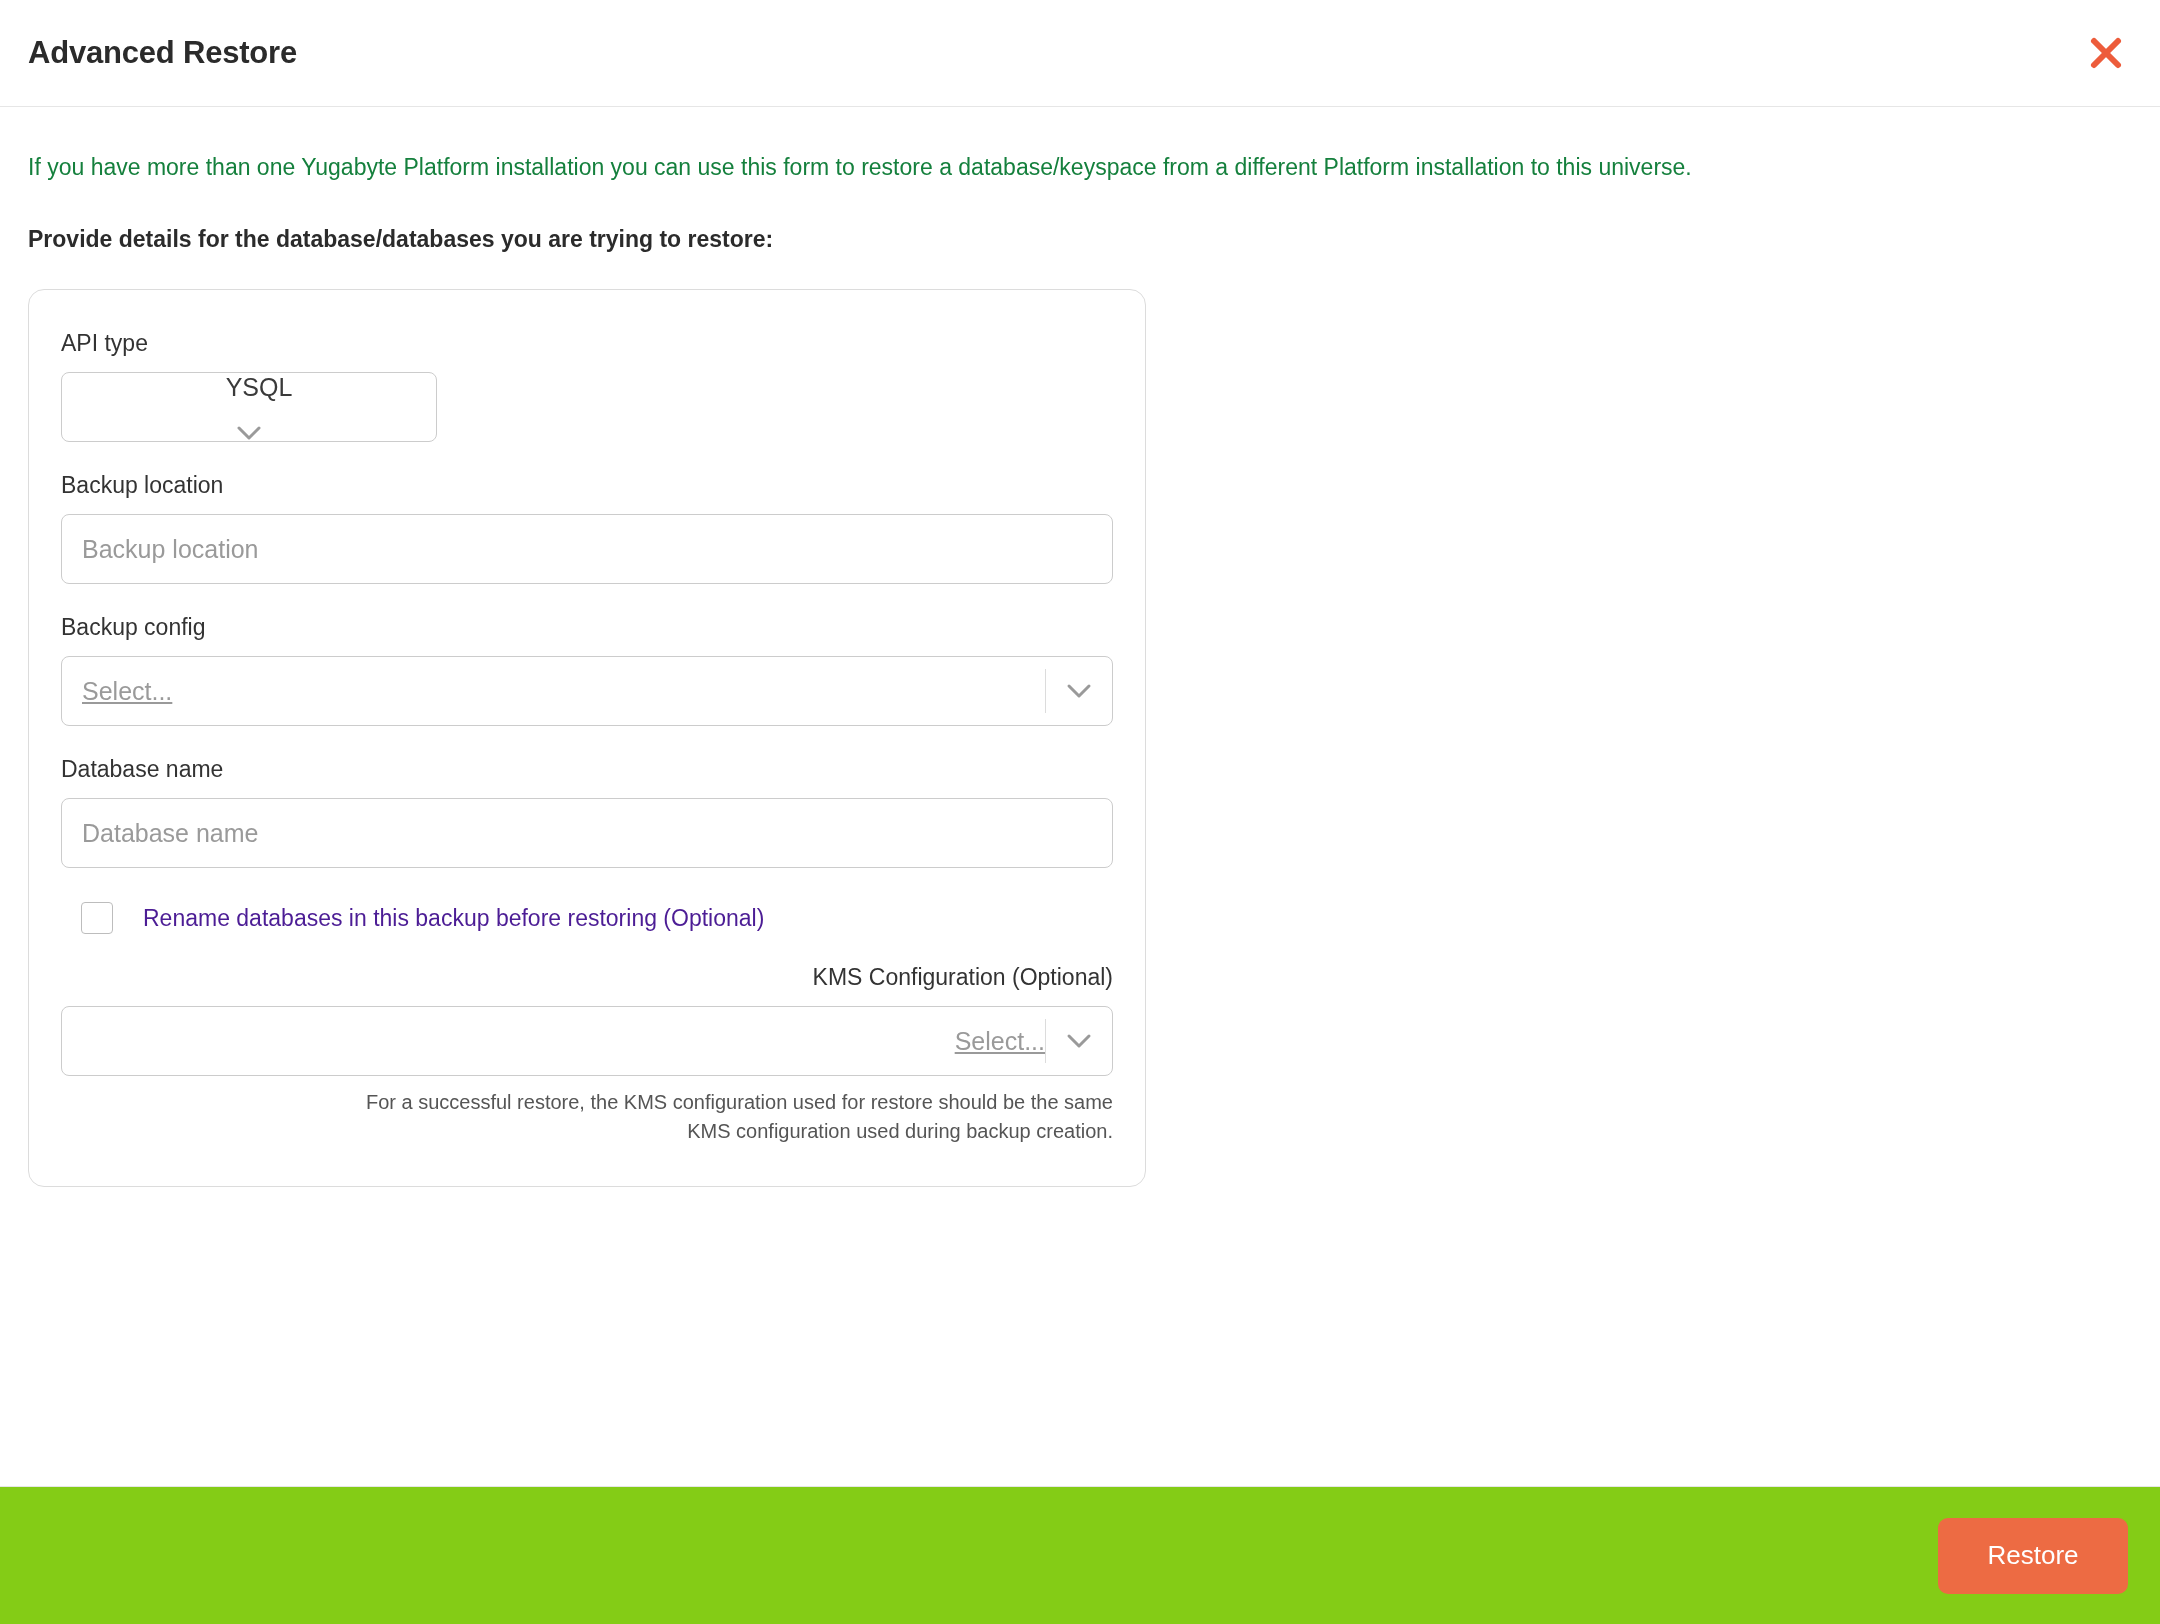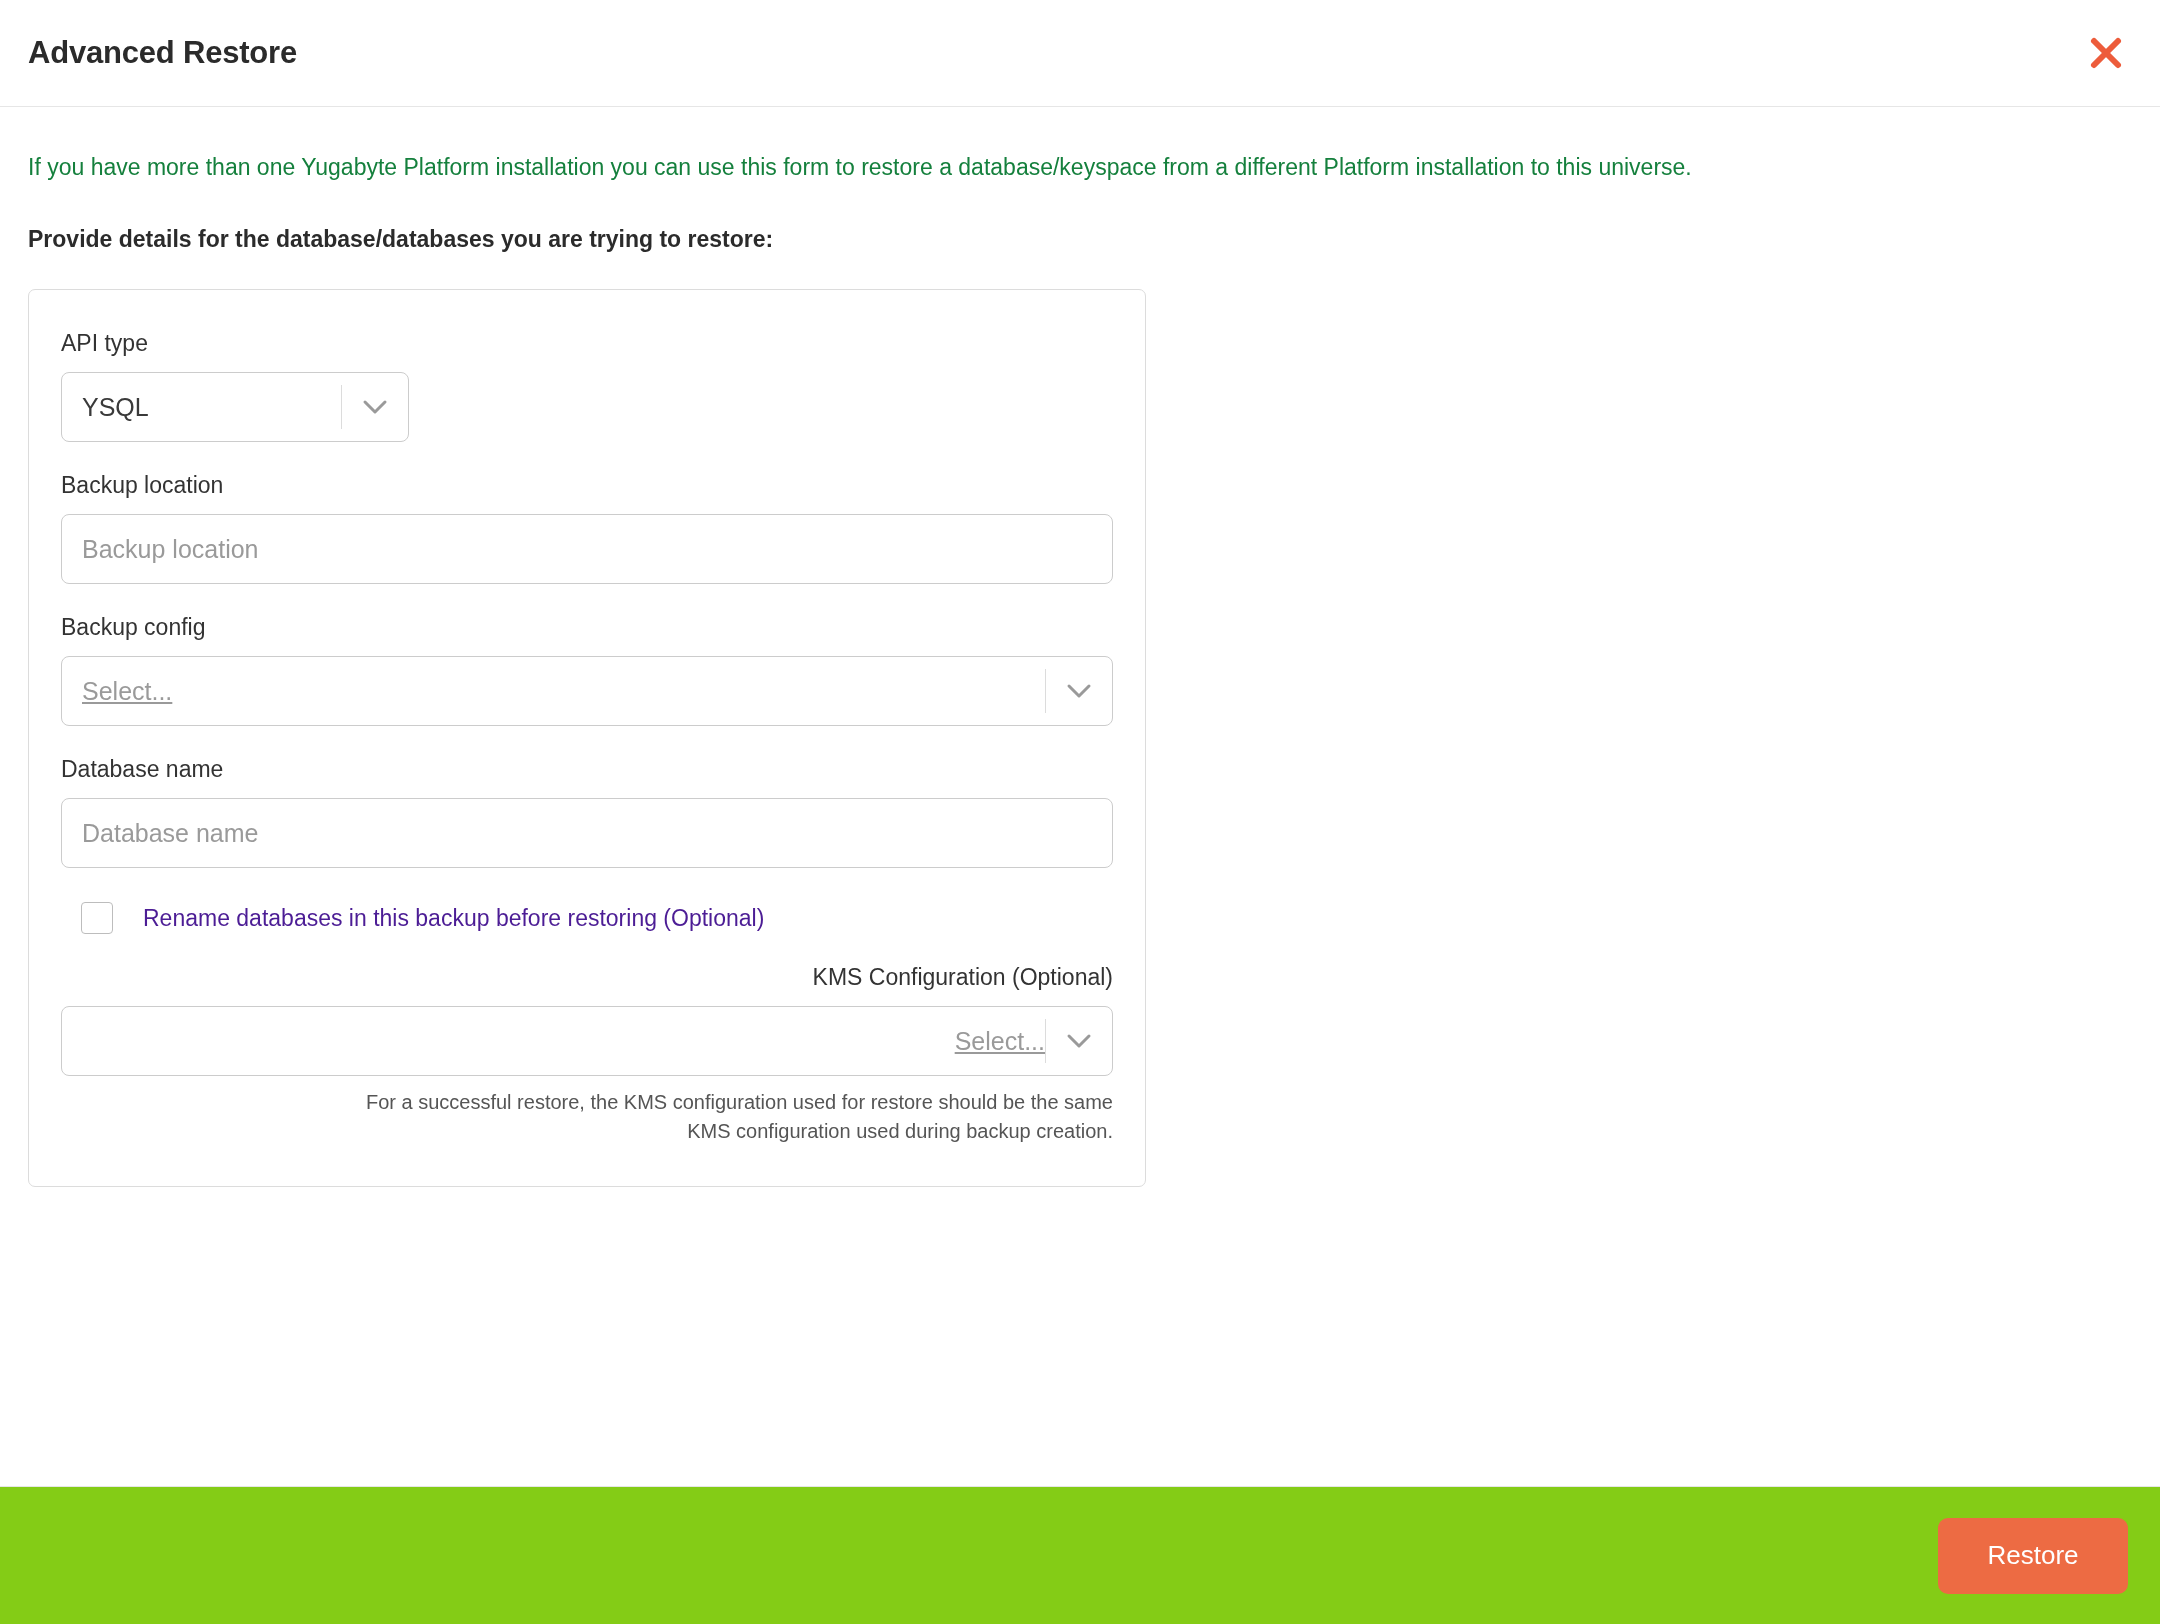--- a/index.html
+++ b/index.html
@@ -71,21 +71,21 @@
     font-size: 23px;
     font-weight: bold;
     color: #2b2b2b;
     margin: 0 0 36px 0;
   }
 
   
   .form-panel {
     width: 1118px;
     border: 1px solid #dcdcdc;
-    border-radius: 7px;
+    border-radius: 16px;
     padding: 40px 32px 40px 32px;
   }
   .field { margin-bottom: 30px; }
   .field:last-child { margin-bottom: 0; text-align: right; }
   .field-label {
     display: block;
     font-size: 23px;
     color: #333333;
     margin-bottom: 15px;
   }
@@ -114,21 +114,21 @@
     align-self: stretch;
     background: #dcdcdc;
     margin: 12px 0;
   }
   .select .arrow {
     width: 66px;
     display: flex;
     align-items: center;
     justify-content: center;
   }
-  .select-api { width: 348px; }
+  .select-api { width: 376px; flex-direction: column; }
   .select-wide { width: 100%; }
 
   
   .text-input {
     width: 100%;
     height: 70px;
     border: 1px solid #cccccc;
     border-radius: 8px;
     background: #ffffff;
     font-size: 25px;

